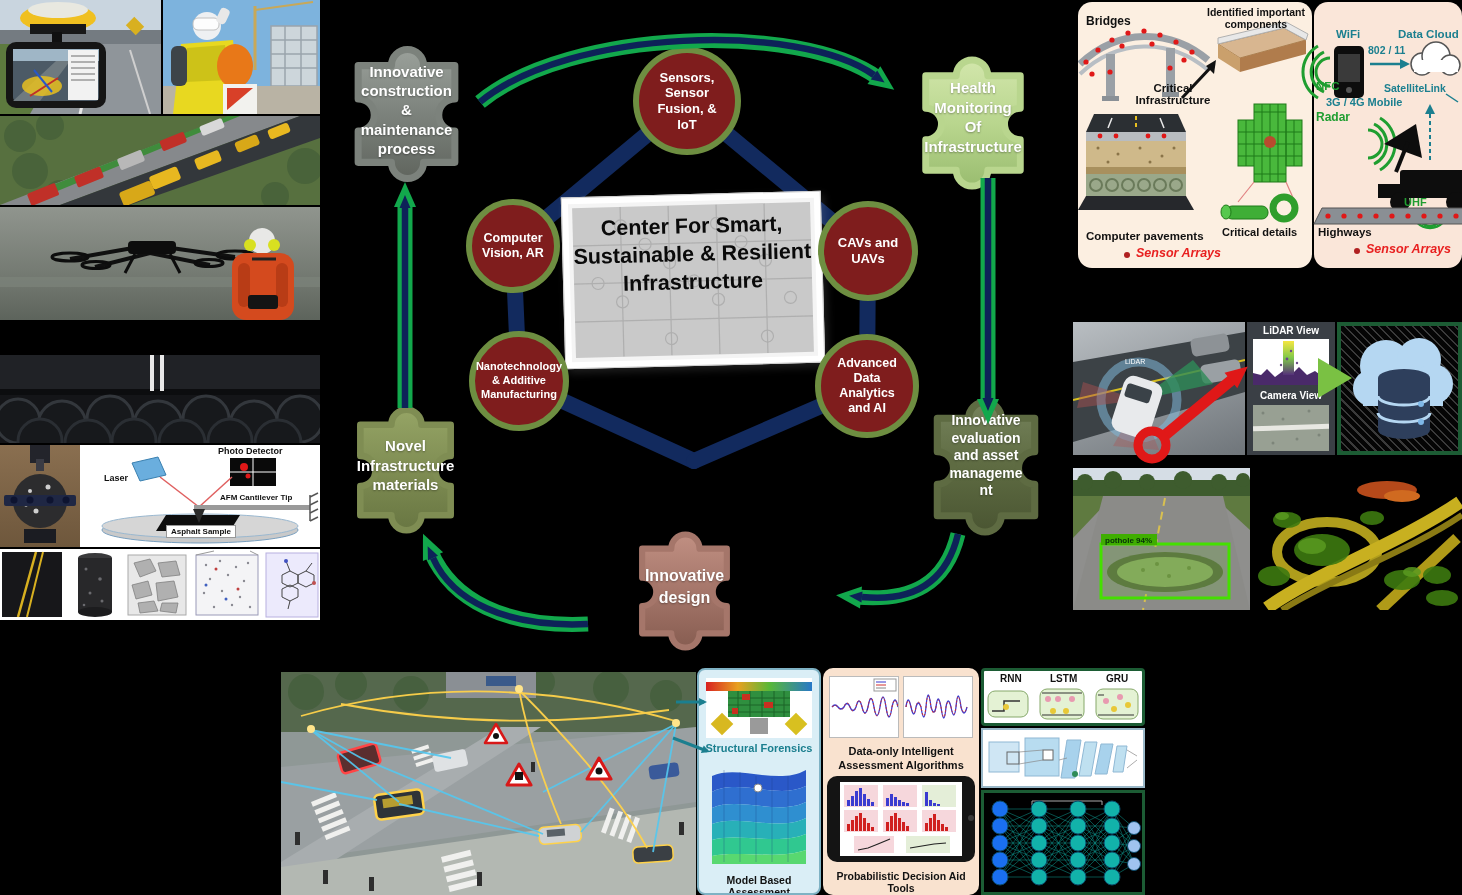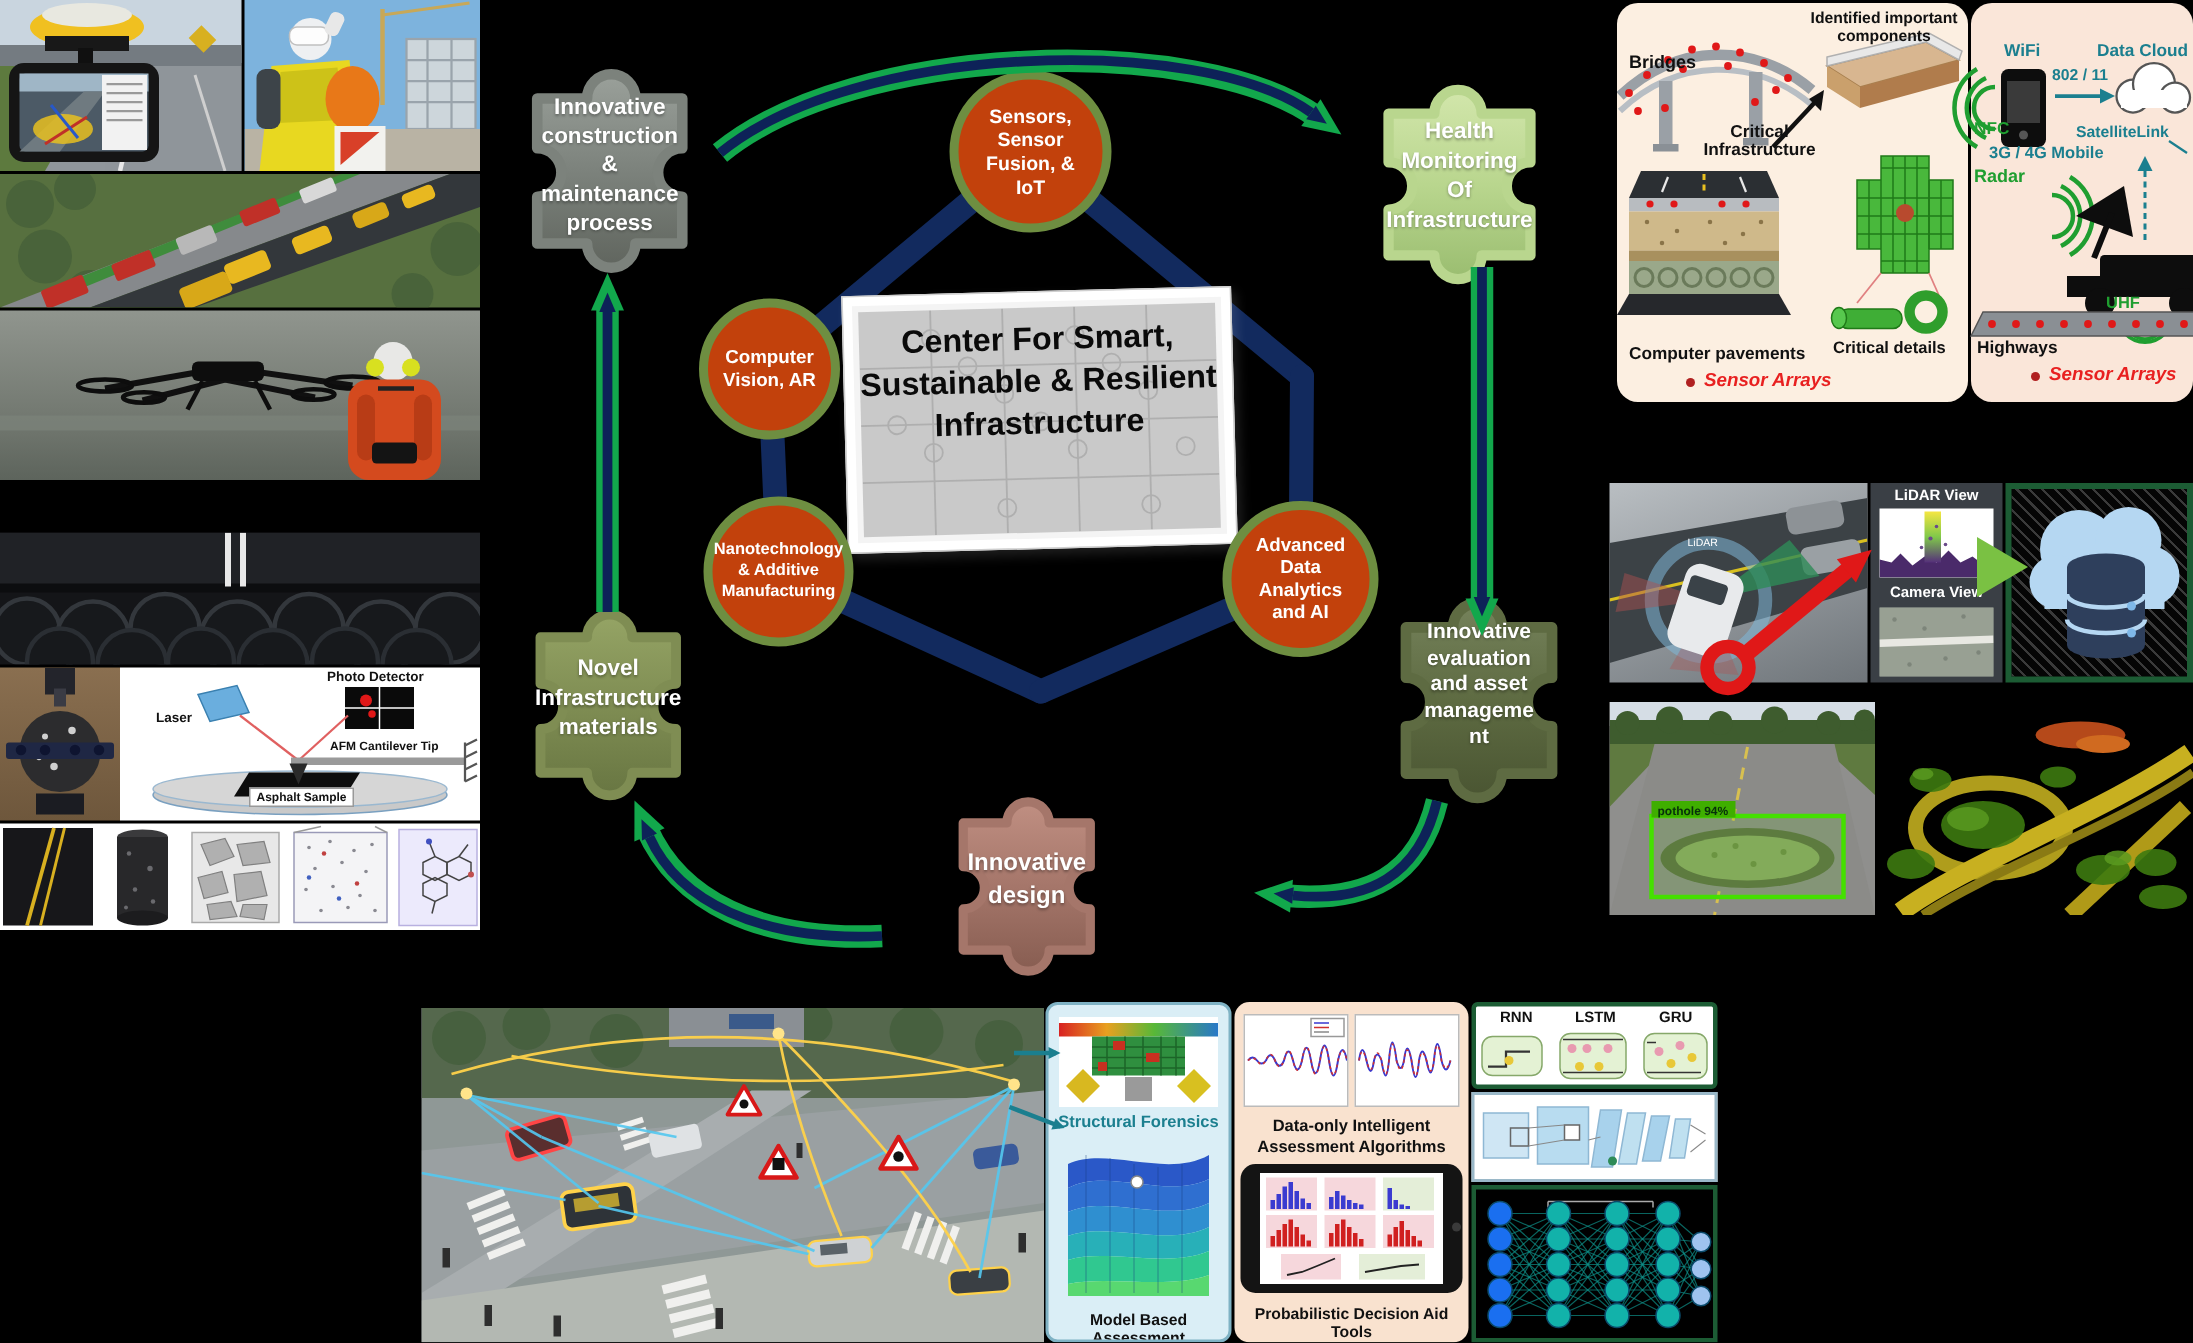--- a/index.html
+++ b/index.html
@@ -1,21 +1,21 @@
 <!DOCTYPE html>
 <html><head>
 <meta charset="utf-8">
 <style>
   html,body{margin:0;padding:0;background:#000;}
   #stage{position:relative;width:1462px;height:895px;background:#000;overflow:hidden;
          font-family:"Liberation Sans",sans-serif;}
   .abs{position:absolute;}
   .pl{white-space:pre-line;}
   .photo{position:absolute;overflow:hidden;}
-  .circle{position:absolute;border-radius:50%;background:#c2410c;border:6px solid #6e8e41;
+  .circle{position:absolute;border-radius:50%;background:#7f1d1d;border:6px solid #6e8e41;
           box-sizing:border-box;display:flex;align-items:center;justify-content:center;
           text-align:center;color:#fff;font-weight:bold;z-index:5;}
   .puz{position:absolute;z-index:5;}
   .puz .ptxt{position:absolute;left:0;width:100%;text-align:center;color:#fff;font-weight:bold;
           text-shadow:0 1px 2px rgba(0,0,0,.35);}
   .lbl{position:absolute;font-weight:bold;color:#111;}
   .teal{color:#1b7f8f;} .red{color:#e82020;font-style:italic;}
   .hatch{background:repeating-linear-gradient(45deg,#3a3a3a 0 1.5px,#050505 1.5px 6px);}
   .panelT{position:absolute;border-radius:14px;}
   svg{display:block;}
@@ -372,20 +372,22 @@
       <div class="abs" style="left:0;top:8px;width:100%;text-align:center;font-size:21.5px;line-height:1.3;font-weight:bold;color:#0a0a0a;">Center For Smart, Sustainable &amp; Resilient Infrastructure</div>
     </div>
   </div>
 
   <div class="circle pl" style="left:633px;top:47px;width:108px;height:108px;font-size:13px;line-height:1.2;">Sensors,
 Sensor
 Fusion, &amp;
 IoT</div>
   <div class="circle pl" style="left:466px;top:199px;width:94px;height:94px;font-size:12.5px;line-height:1.2;">Computer
 Vision, AR</div>
+  <div class="circle pl" style="left:818px;top:201px;width:100px;height:100px;font-size:13px;line-height:1.2;">CAVs and
+UAVs</div>
   <div class="circle pl" style="left:469px;top:331px;width:100px;height:100px;font-size:11px;line-height:1.25;">Nanotechnology
 &amp; Additive
 Manufacturing</div>
   <div class="circle pl" style="left:815px;top:334px;width:104px;height:104px;font-size:12.5px;line-height:1.2;">Advanced
 Data
 Analytics
 and AI</div>
 
   <div class="puz" style="left:338px;top:38px;width:137px;height:152px;">
     <svg viewBox="-8 -8 136 136" width="137" height="152">
@@ -580,21 +582,21 @@
           <circle cx="314" cy="214" r="2.6"></circle>
           <circle cx="330" cy="214" r="2.6"></circle>
           <circle cx="346" cy="214" r="2.6"></circle>
           <circle cx="362" cy="214" r="2.6"></circle>
           <circle cx="378" cy="214" r="2.6"></circle>
           <circle cx="394" cy="214" r="2.6"></circle>
         </g>
     </g>
   </svg>
 
-  <div class="lbl" style="left:1086px;top:34px;font-size:12px;z-index:5;">Bridges</div>
+  <div class="lbl" style="left:1086px;top:14px;font-size:12px;z-index:5;">Bridges</div>
   <div class="lbl pl" style="left:1196px;top:6px;font-size:10.5px;text-align:center;width:120px;z-index:5;">Identified important
 components</div>
   <div class="lbl pl" style="left:1128px;top:82px;font-size:11.5px;text-align:center;width:90px;z-index:5;">Critical
 Infrastructure</div>
   <div class="lbl" style="left:1222px;top:226px;font-size:11px;z-index:5;">Critical details</div>
   <div class="lbl" style="left:1086px;top:230px;font-size:11.5px;z-index:5;">Computer pavements</div>
   <div class="lbl red" style="left:1136px;top:246px;font-size:12.5px;z-index:5;">Sensor Arrays</div>
   <div class="abs" style="left:1124px;top:252px;width:6px;height:6px;border-radius:50%;background:#b02020;z-index:5;"></div>
   <div class="lbl teal" style="left:1336px;top:28px;font-size:11.5px;z-index:5;">WiFi</div>
   <div class="lbl teal" style="left:1368px;top:44px;font-size:10.5px;z-index:5;">802 / 11</div>

